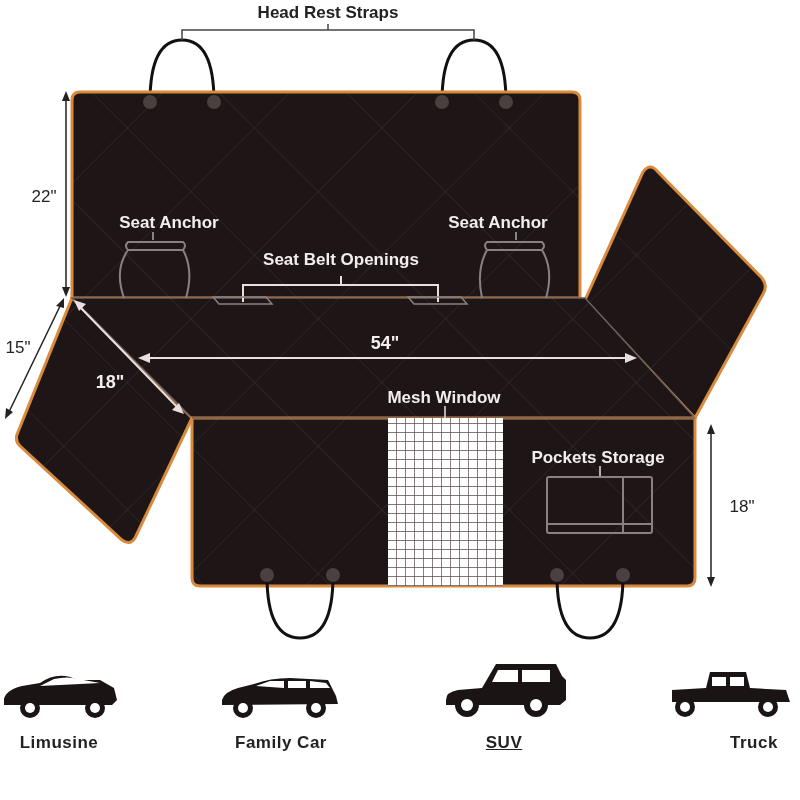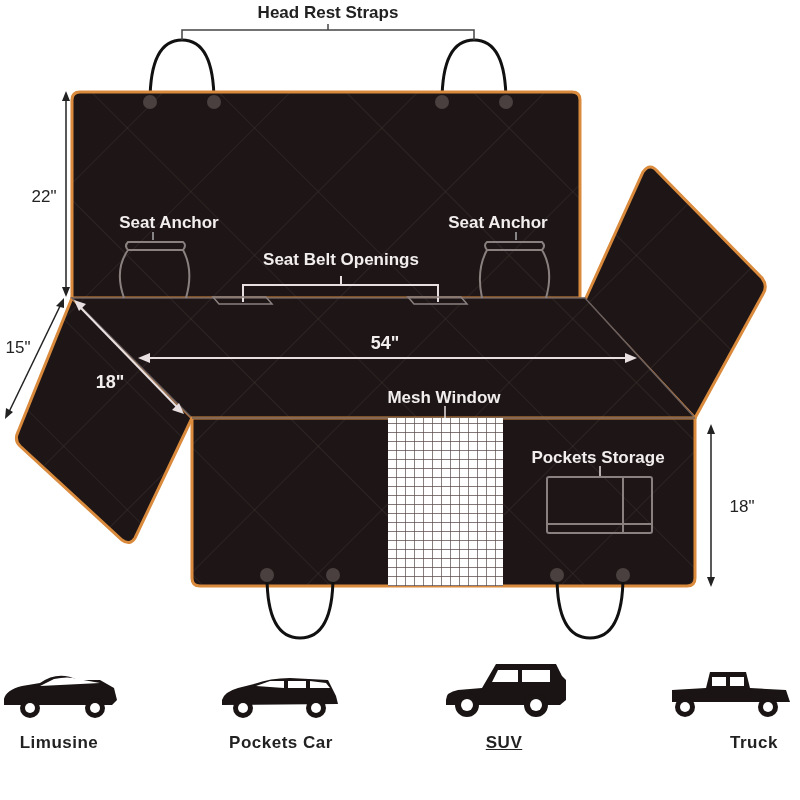--- a/index.html
+++ b/index.html
@@ -172,15 +172,15 @@
     <path d="M672 690 L706 688 L710 672 L746 672 L750 688 L786 690 L790 702 L672 702 Z"></path>
     <path d="M712 677 L726 677 L726 686 L712 686 Z M730 677 L744 677 L744 686 L730 686 Z" fill="#fff"></path>
     <circle cx="685" cy="707" r="10"></circle>
       <circle cx="685" cy="707" r="5" fill="#fff"></circle>
     <circle cx="768" cy="707" r="10"></circle>
       <circle cx="768" cy="707" r="5" fill="#fff"></circle>
   </g>
 </svg>
 
 <div class="car-label" style="left:-11px;">Limusine</div>
-<div class="car-label" style="left:211px;">Pockets Car</div>
+<div class="car-label" style="left:211px;">Family Car</div>
 <div class="car-label" style="left:434px;text-decoration:underline;">SUV</div>
 <div class="car-label" style="left:684px;">Truck</div>
 
 </body></html>

